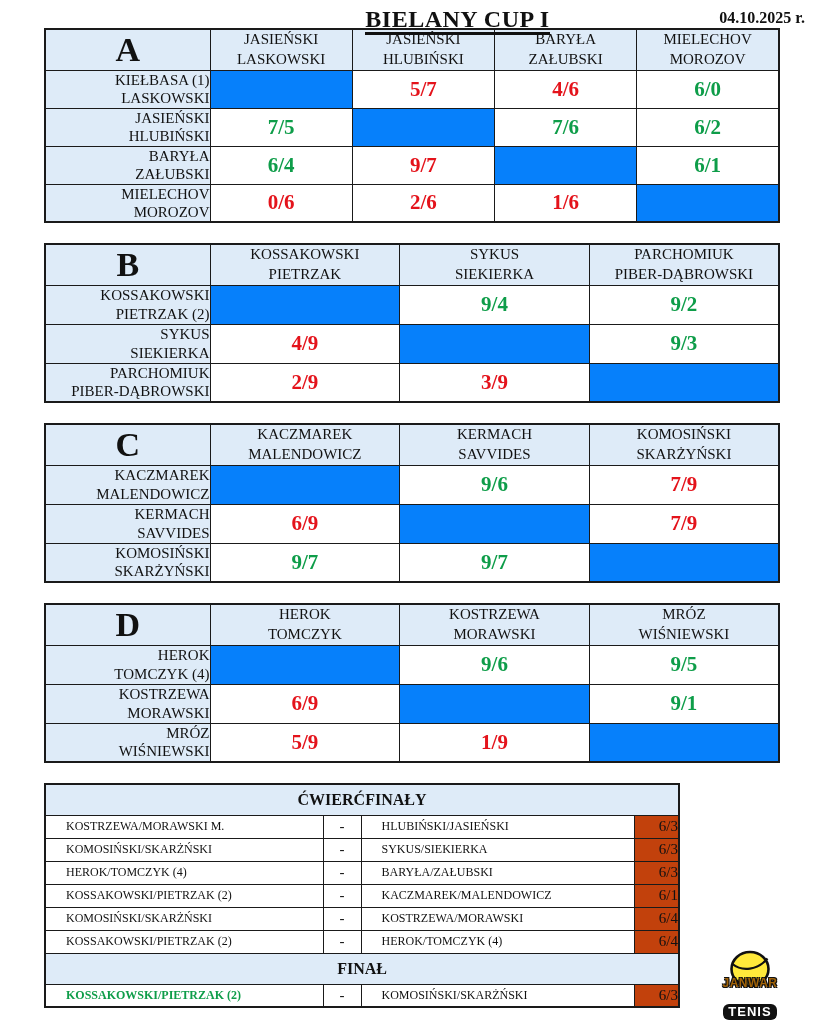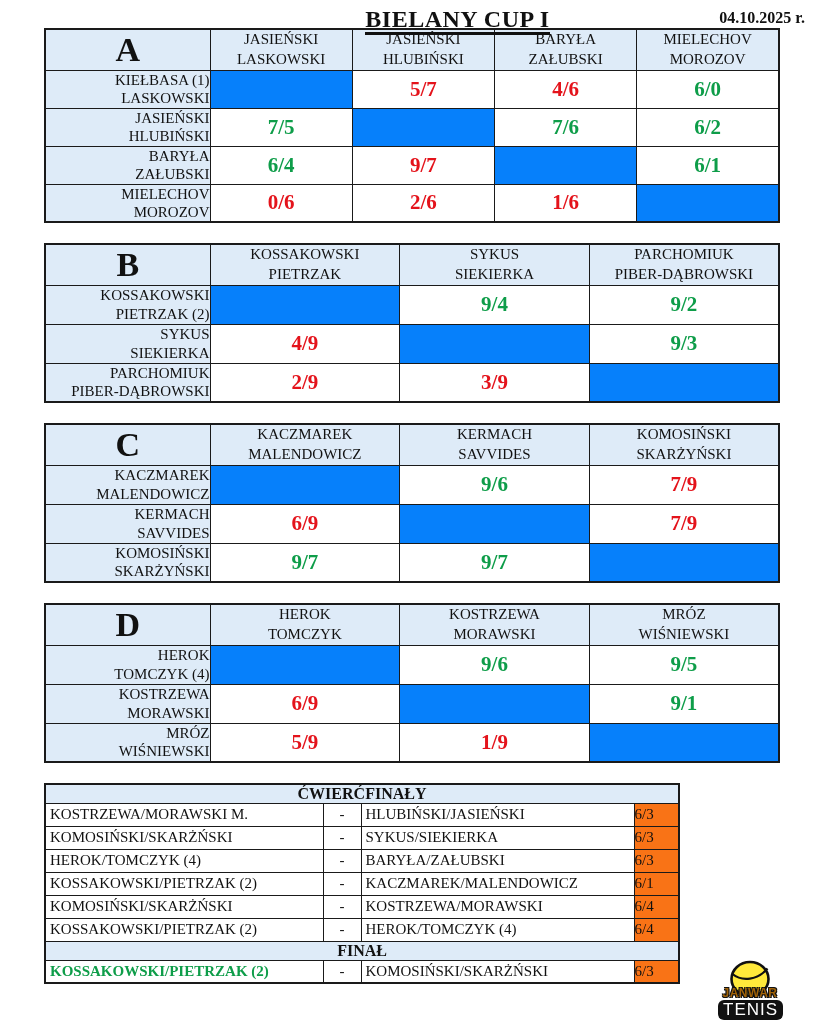--- a/index.html
+++ b/index.html
@@ -51,46 +51,46 @@
   .score-cell {
     text-align: center; vertical-align: middle;
     font-size: 21px; font-weight: bold;
   }
   .score-cell.win  { color: #0E9D49; }
   .score-cell.loss { color: #E4131B; }
   .diag-cell { background: #0680FB; }
   
   .playoff-table { width: 634px; border: 2px solid #1a1a1a; margin-top: 12px; }
   .playoff-table td { border: 1px solid #1a1a1a; vertical-align: middle; overflow: hidden; }
-  .section-head-row { height: 19px; }
+  .section-head-row { height: 31px; }
   .section-head {
     text-align: center; font-weight: bold; font-size: 16px; line-height: 1;
   }
   .match-row { height: 23px; }
-  .team-cell { font-size: 15px; padding-left: 4px; text-align: left; background: #fff; font-family: Liberation Serif, serif; }
+  .team-cell { font-size: 12px; padding-left: 20px; text-align: left; background: #fff; font-family: Liberation Serif, serif; }
   .sep-cell  { font-size: 15px; text-align: center; background: #fff; }
-  .res-cell  { font-size: 15px; text-align: left; background: #f97316; margin-left: 24px; }
+  .res-cell  { font-size: 15px; text-align: right; background: #c2410c; margin-left: 24px; }
   .team-cell.winner { color: #0E9D49; font-weight: bold; }
   
   .logo {
     position: absolute; right: 41px; bottom: 4px; width: 64px;
     text-align: center; line-height: 1;
   }
   .logo-ball { display: block; margin: 0 auto -11px auto; position: relative; z-index: 1; }
   .logo-line1 {
     position: relative; z-index: 2;
     font-family: "Liberation Sans", sans-serif;
     font-size: 12px; font-weight: bold; color: #a16207; letter-spacing: .5px;
     text-shadow: -1px -1px 0 #111, 1px -1px 0 #111, -1px 1px 0 #111, 1px 1px 0 #111;
   }
   .logo-line2 {
     position: relative; z-index: 2;
-    display: inline-block; margin-top: 1px;
+    display: inline-block; margin-top: 15px;
     font-family: "Liberation Sans", sans-serif;
-    font-size: 17px; font-weight: normal; color: #fff; letter-spacing: 1px;
+    font-size: 13px; font-weight: bold; color: #fff; letter-spacing: 1px;
     background: #111; border-radius: 6px; padding: 1px 5px 2px 5px;
   }
 </style>
 </head>
 <body>
 
 <div class="page">
 
   <div class="header">
     <div class="title-row">

